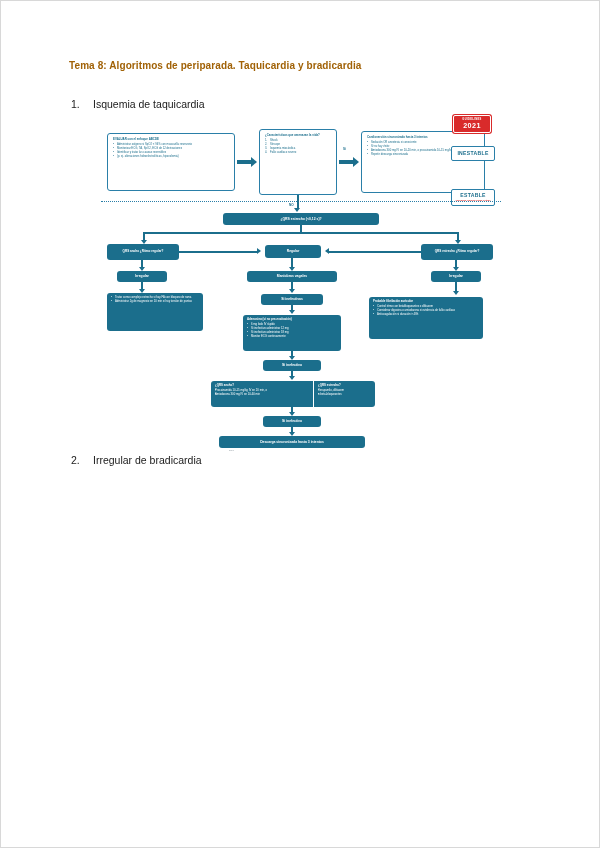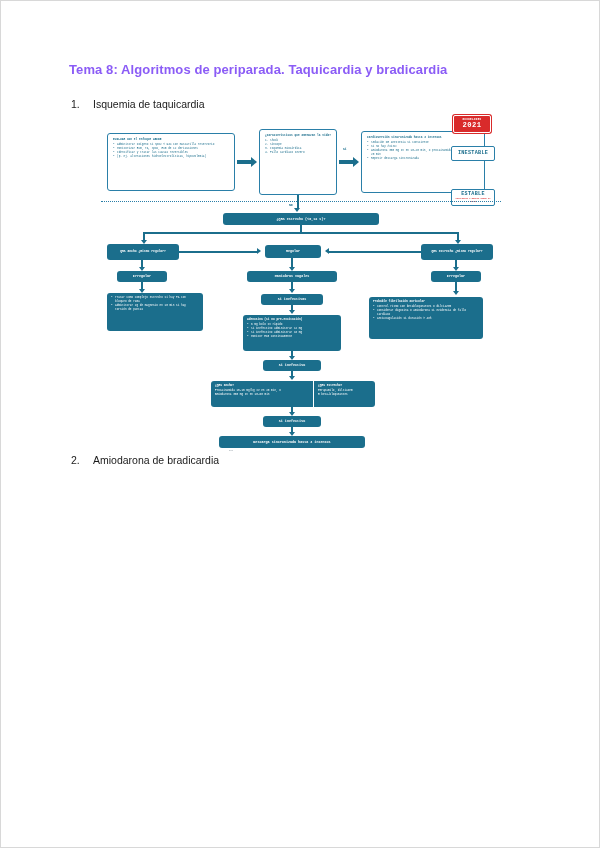--- a/index.html
+++ b/index.html
@@ -20,23 +20,23 @@
     box-sizing: border-box;
     overflow: hidden;
   }
 
   
   .doc-title {
     position: absolute;
     left: 68px;
     top: 52px;
     width: 470px;
-    font-size: 13px;
-    font-weight: bold;
-    color: #8b5cf6;
+    font-size: 10px;
+    font-weight: bold;
+    color: #a16207;
     letter-spacing: 0.1px;
   }
   .list-item {
     position: absolute;
     font-size: 10.5px;
     color: #1a1a1a;
   }
   .list-item .num {
     display: inline-block;
     width: 22px;
@@ -44,21 +44,20 @@
   #item-1 { left: 70px; top: 97px; }
   #item-2 { left: 70px; top: 453px; }
 
   
   .chart {
     position: absolute;
     left: 100px;
     top: 118px;
     width: 400px;
     height: 320px;
-    font-family: Liberation Mono, monospace;
   }
   .chart * { box-sizing: border-box; }
 
   .node {
     position: absolute;
     border-radius: 3px;
     overflow: hidden;
   }
   
   .node.outline {
@@ -410,16 +409,16 @@
     <div class="arrowhead down" style="left:187.5px; top:313px;"></div>
 
     <div class="node solid center" style="left:118px; top:317px; width:146px; height:12px;">
       <span class="n-label">Descarga sincronizada hasta 3 intentos</span>
     </div>
 
     <div class="chart-credit" style="left:128px; top:330px;">ECC</div>
   </div>
 
   <div class="list-item" id="item-2">
-    <span class="num">2.</span><span>Amiodarona de bradicardia</span>
+    <span class="num">2.</span><span>Irregular de bradicardia</span>
   </div>
 
 </div>
 
 </body></html>

